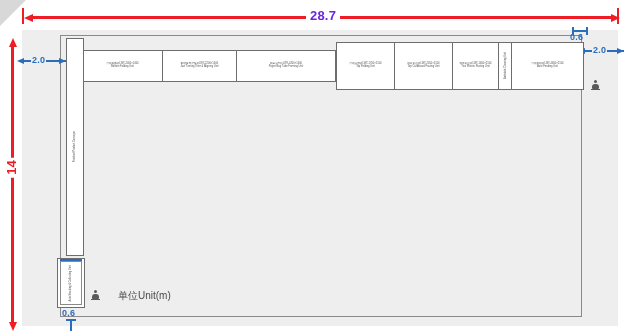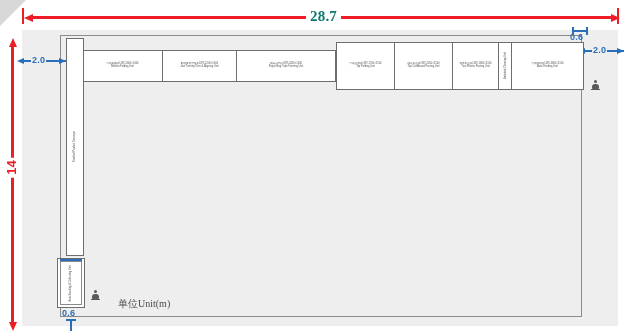--- a/index.html
+++ b/index.html
@@ -110,22 +110,22 @@
              border:1px solid #8a8a8a;box-sizing:border-box;background:#fff;}
   .red-line{position:absolute;background:#ee1c25;}
 
   .arrow{position:absolute;width:0;height:0;}
   .arr-left-red{border-top:4px solid transparent;border-bottom:4px solid transparent;border-right:9px solid #ee1c25;}
   .arr-right-red{border-top:4px solid transparent;border-bottom:4px solid transparent;border-left:9px solid #ee1c25;}
   .arr-up-red{border-left:4px solid transparent;border-right:4px solid transparent;border-bottom:9px solid #ee1c25;}
   .arr-down-red{border-left:4px solid transparent;border-right:4px solid transparent;border-top:9px solid #ee1c25;}
 
   .dim-label-red{
-    position:absolute;color:#0f766e;font-size:15px;font-weight:bold;
-    background:#ffffff;padding:0 4px;letter-spacing:0.2px;font-family:Liberation Serif, serif;
+    position:absolute;color:#6d28d9;font-size:13px;font-weight:bold;
+    background:#ffffff;padding:0 4px;letter-spacing:0.2px;
   }
   .dim-label-red-v{
     position:absolute;color:#ee1c25;font-size:13px;font-weight:bold;
     background:#ffffff;padding:0 3px;
     transform:rotate(-90deg);transform-origin:center center;
   }
 
   
   .blue-line{position:absolute;background:#2a6ebb;}
   .arr-left-blue{border-top:3px solid transparent;border-bottom:3px solid transparent;border-right:7px solid #2a6ebb;}
@@ -146,23 +146,23 @@
     background:#5a5a5a;
     border-radius:3px 3px 1px 1px;
   }
   .person .base{
     position:absolute;left:-1px;top:8.5px;width:9px;height:1.6px;
     background:#5a5a5a;
   }
 
   
   .unit-caption{
-    position:absolute;left:118px;top:297px;
+    position:absolute;left:118px;top:289px;
     font-size:10px;color:#4a4a4a;
-    font-family:Liberation Serif, serif;
+    font-family:Liberation Sans, sans-serif;
   }
 
   
   .corner-wedge{
     position:absolute;left:0;top:0;
     width:0;height:0;
     border-top:26px solid #d8d8d8;
     border-right:26px solid transparent;
   }
 </style>

